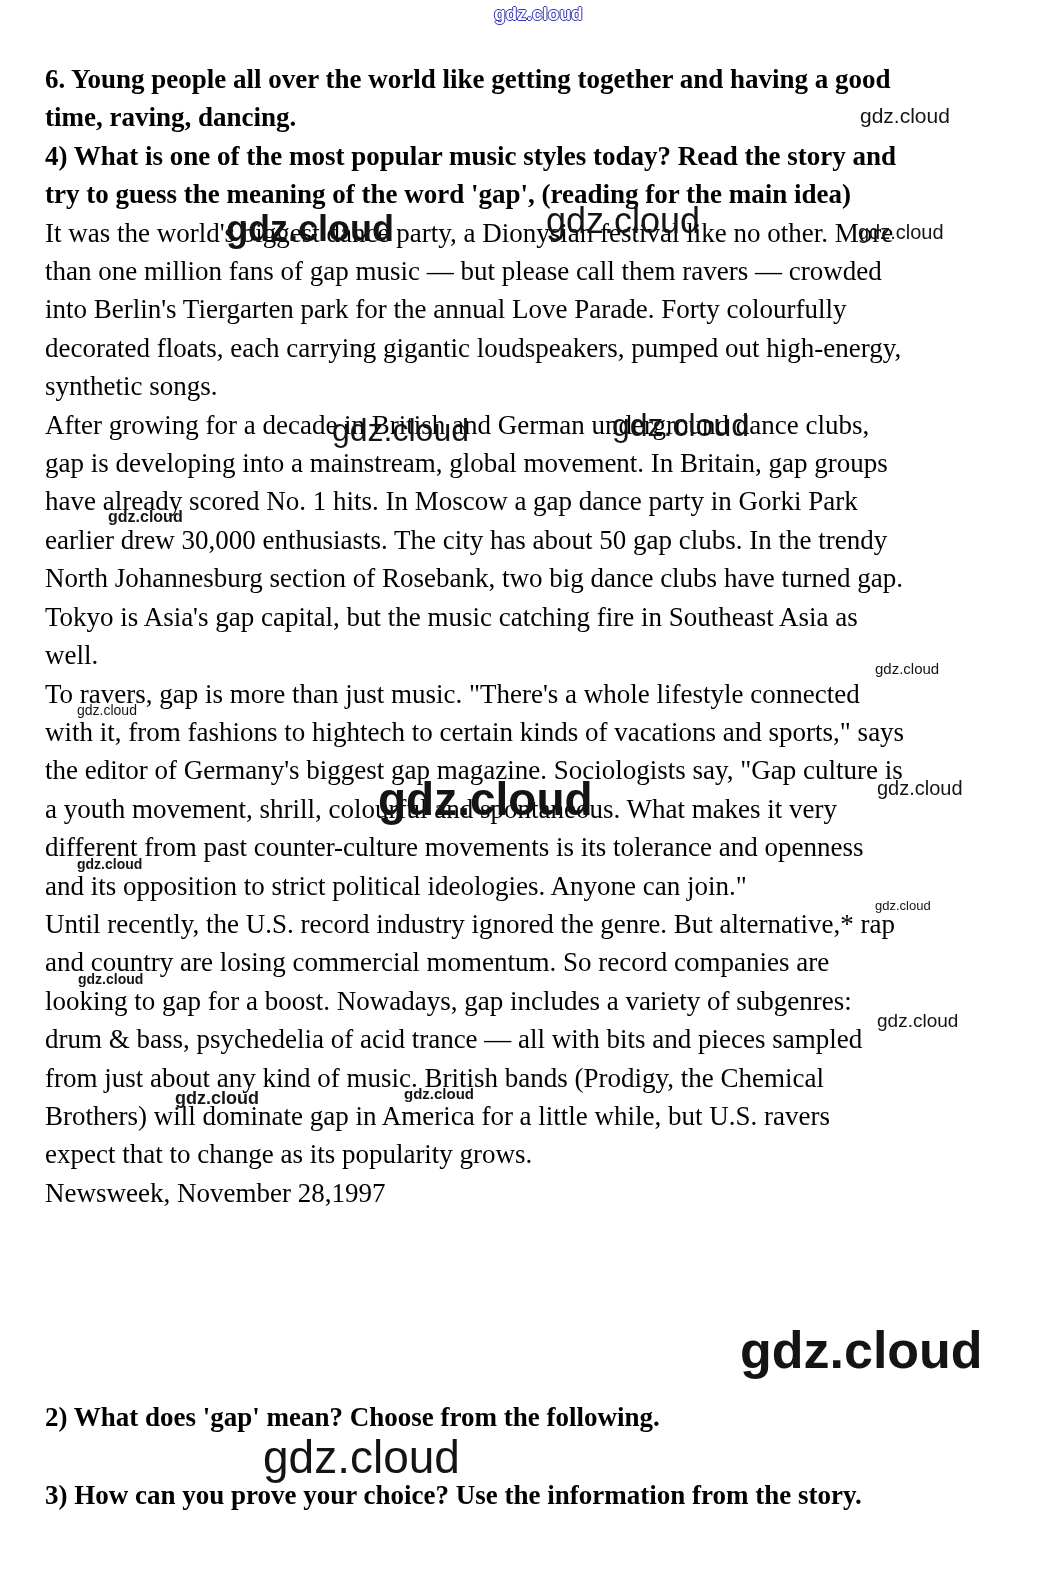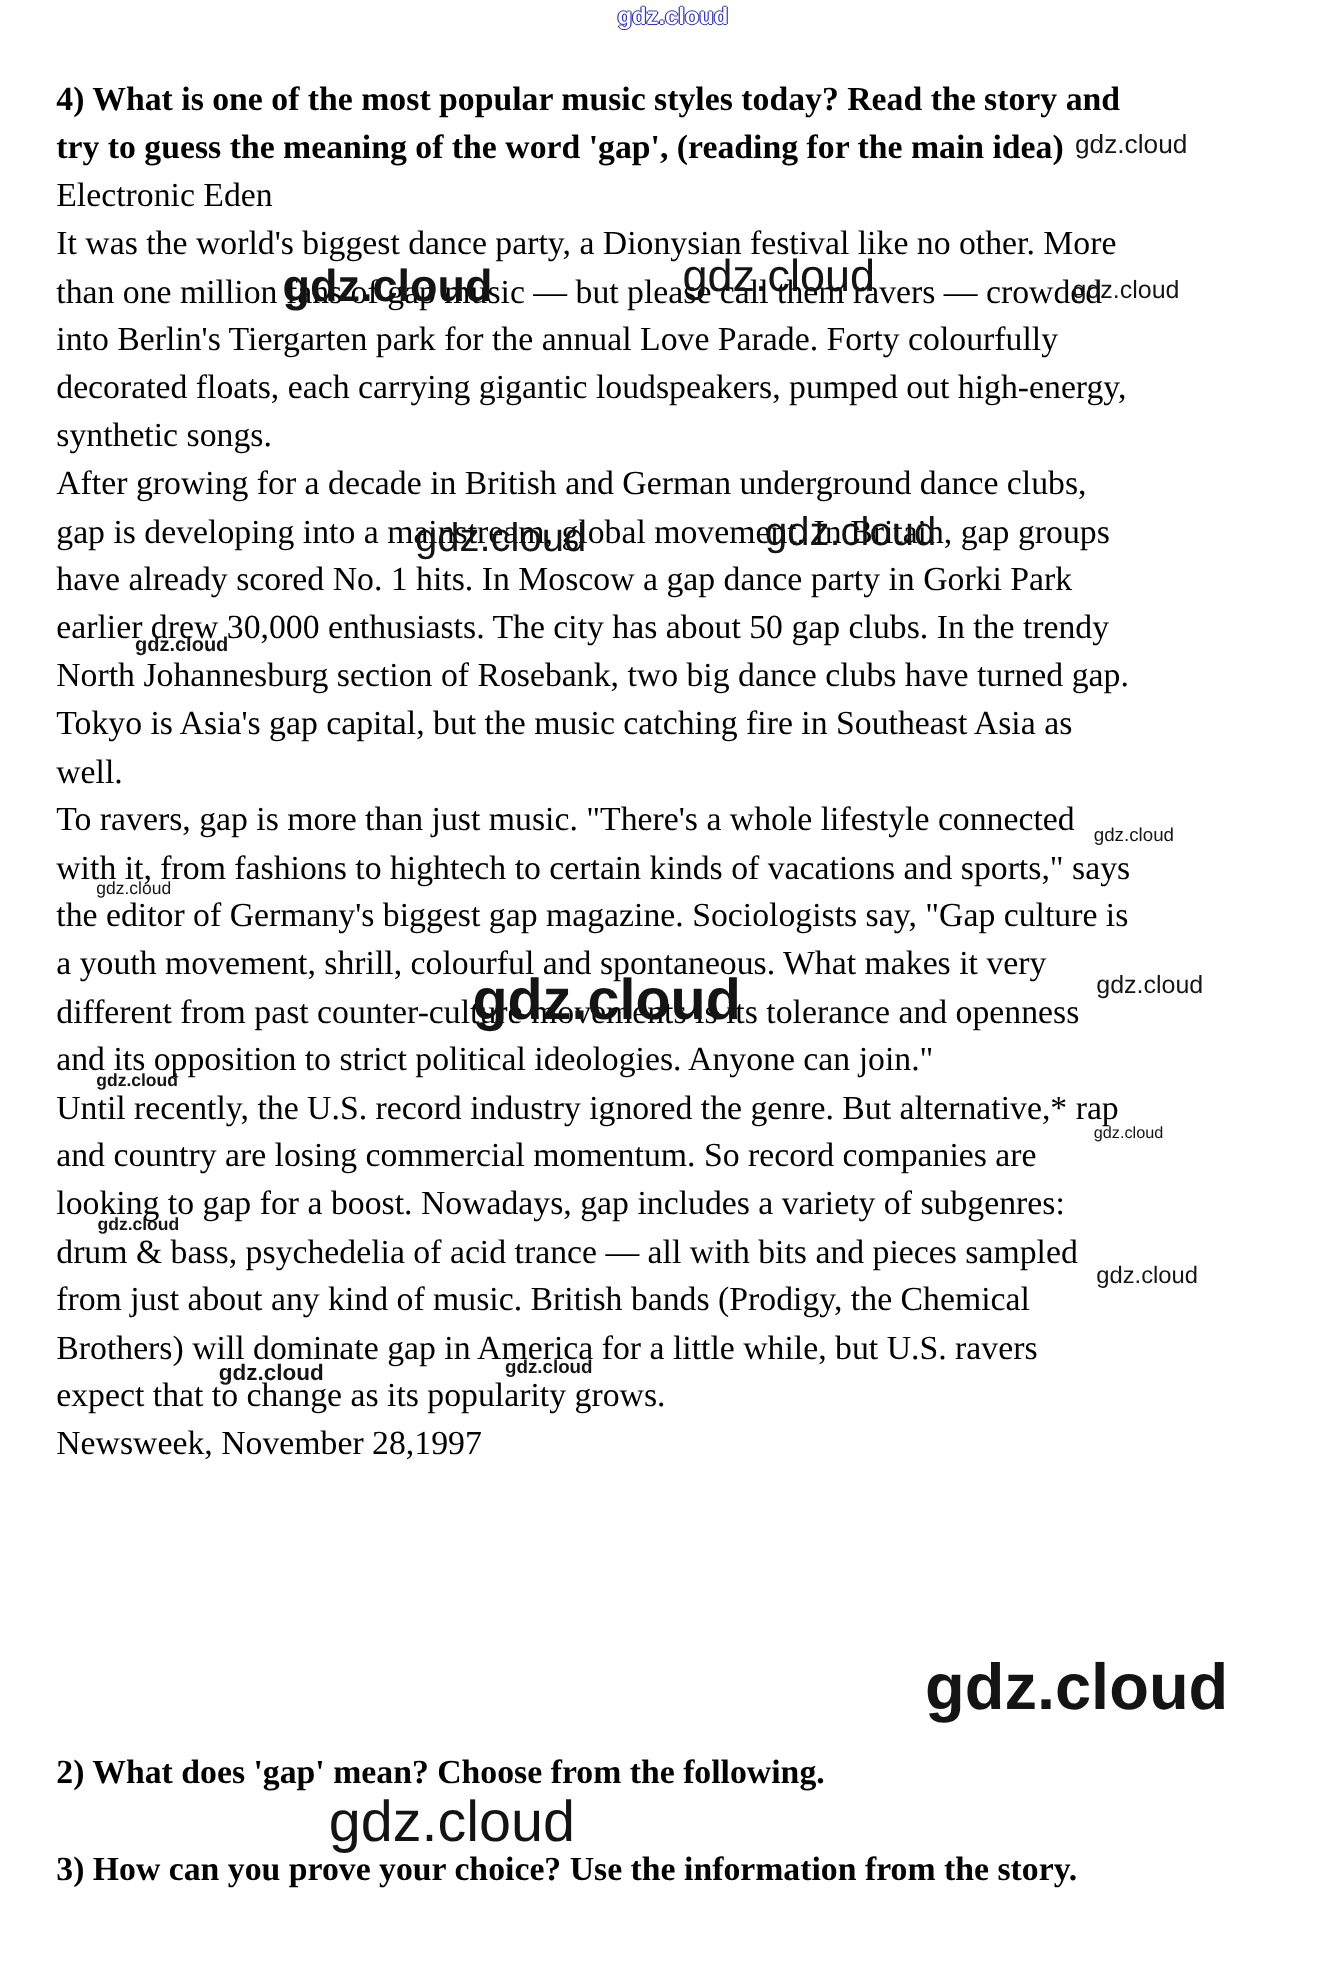--- a/index.html
+++ b/index.html
@@ -58,23 +58,24 @@
   .wm17 { left: 404px;  top: 1086px; font-size: 15px; font-weight: 600; }
   .wm18 { left: 740px;  top: 1324px; font-size: 52px; font-weight: 700; }
   .wm19 { left: 263px;  top: 1434px; font-size: 46px; font-weight: 500; }
 </style>
 </head>
 <body>
 
 <div class="page">
 
   <div class="content">
+    <p class="h">6. Young people all over the world like getting together and having a good
+time, raving, dancing.</p>
     <p class="h">4) What is one of the most popular music styles today? Read the story and
 try to guess the meaning of the word 'gap', (reading for the main idea)</p>
-    <p class="t">Electronic Eden</p>
     <p class="t">It was the world's biggest dance party, a Dionysian festival like no other. More
 than one million fans of gap music — but please call them ravers — crowded
 into Berlin's Tiergarten park for the annual Love Parade. Forty colourfully
 decorated floats, each carrying gigantic loudspeakers, pumped out high-energy,
 synthetic songs.</p>
     <p class="t">After growing for a decade in British and German underground dance clubs,
 gap is developing into a mainstream, global movement. In Britain, gap groups
 have already scored No. 1 hits. In Moscow a gap dance party in Gorki Park
 earlier drew 30,000 enthusiasts. The city has about 50 gap clubs. In the trendy
 North Johannesburg section of Rosebank, two big dance clubs have turned gap.

